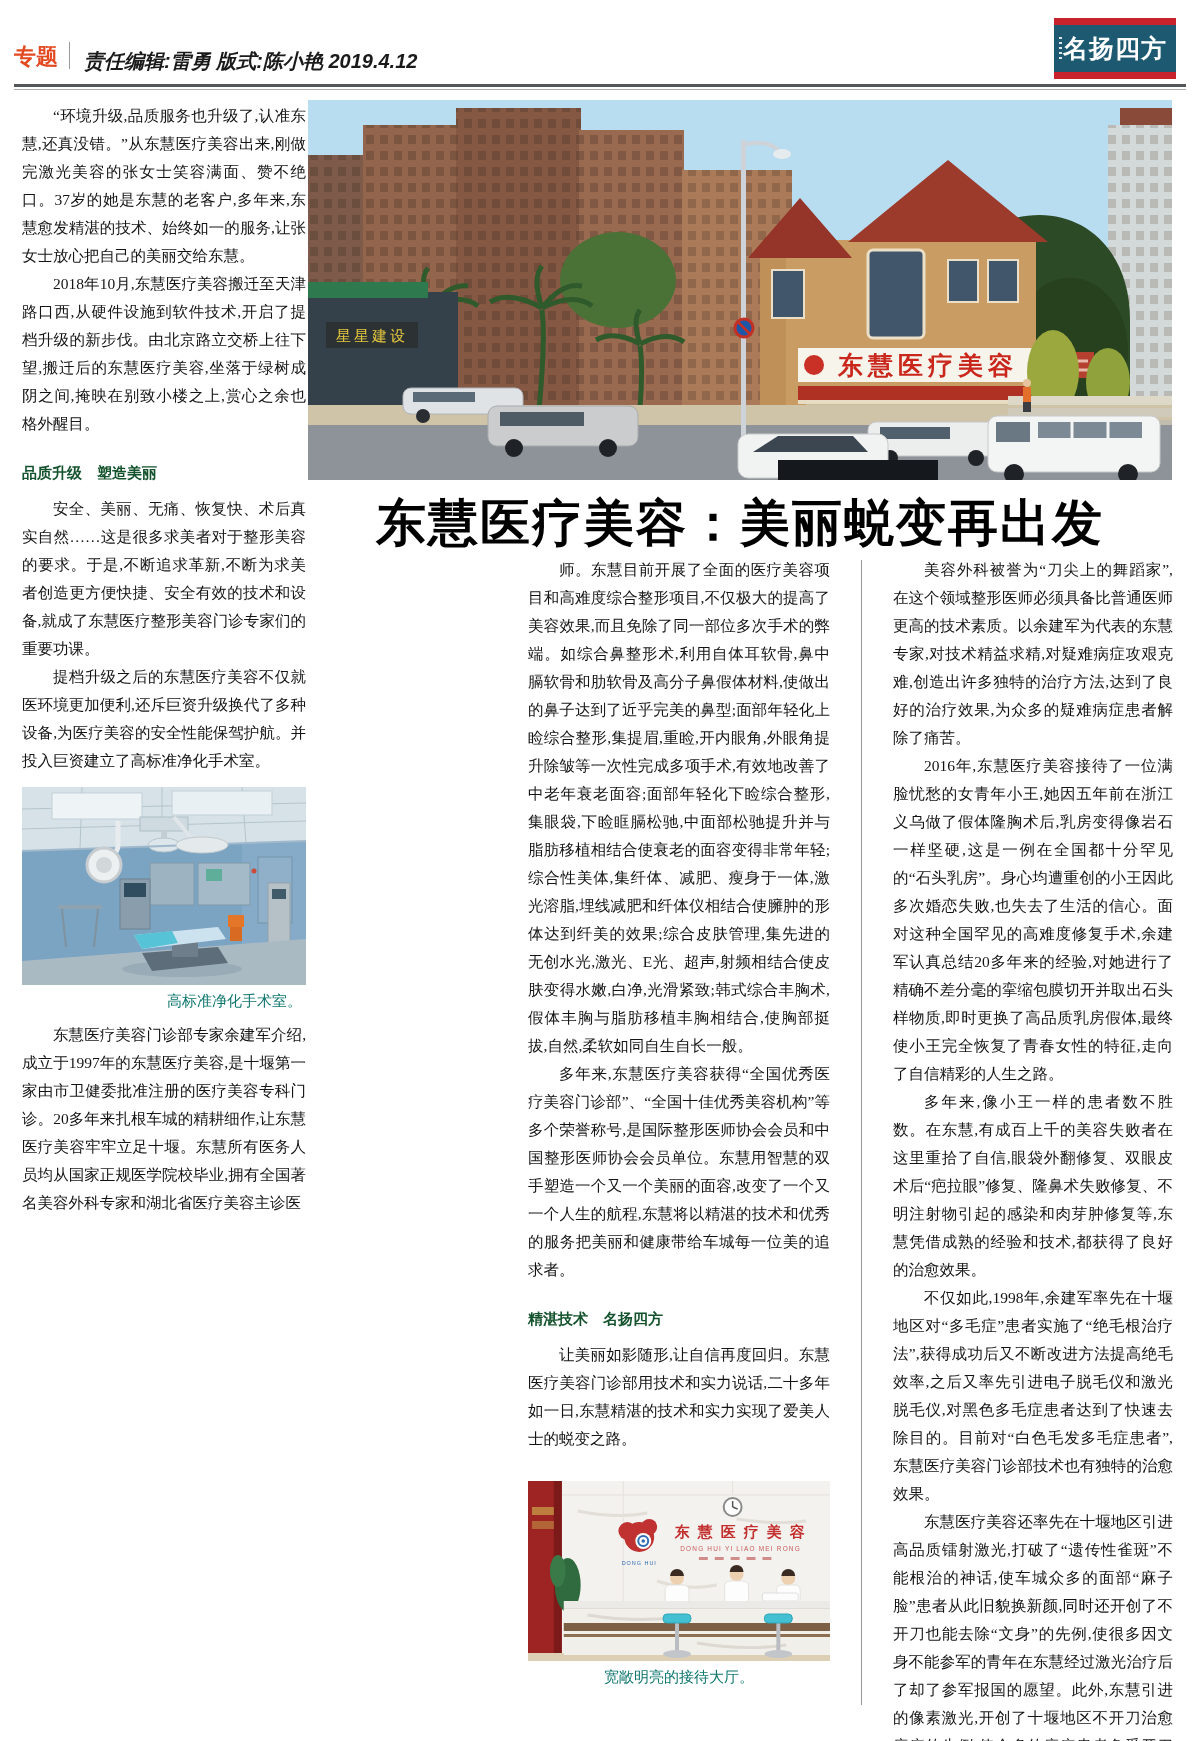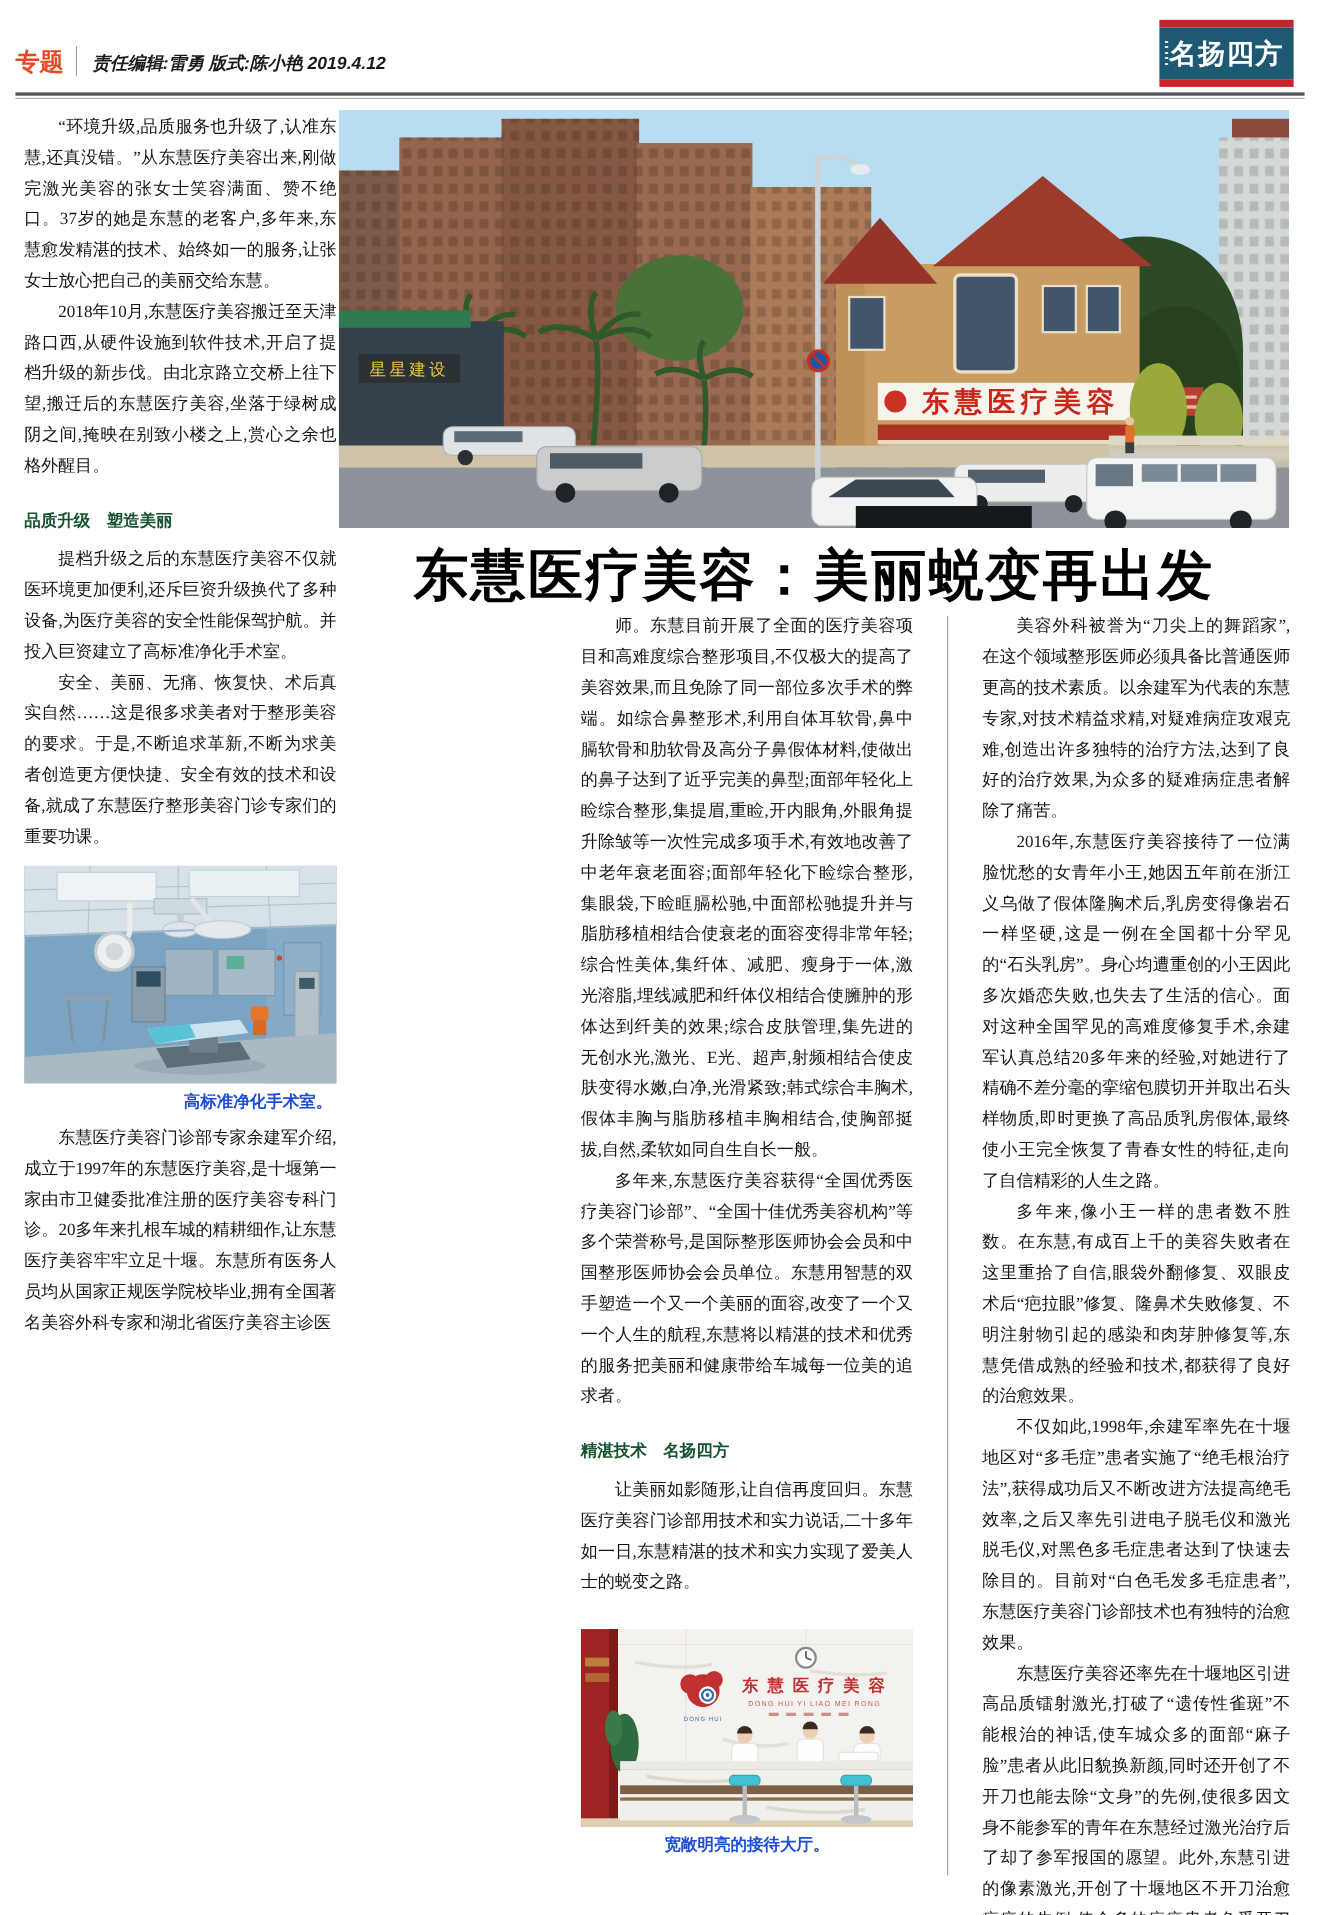--- a/index.html
+++ b/index.html
@@ -2,21 +2,21 @@
 <html><head>
 <meta charset="utf-8">
 <style>
   html,body{margin:0;padding:0;background:#e9e9e9;}
   .page{position:relative;width:1200px;height:1741px;background:#fff;margin:0 auto;overflow:hidden;
         font-family:"Liberation Serif",serif;color:#141414;}
   
   .section-label{position:absolute;left:14px;top:42px;font-size:22px;font-weight:bold;color:#e34a22;
                  font-family:"Liberation Sans",sans-serif;}
   .head-sep{position:absolute;left:69px;top:42px;width:1px;height:27px;background:#9a9a9a;}
-  .editor-line{position:absolute;left:84px;top:48px;font-size:16px;font-weight:bold;font-style:italic;
+  .editor-line{position:absolute;left:84px;top:48px;font-size:20px;font-weight:bold;font-style:italic;
                color:#1a1a1a;font-family:"Liberation Sans",sans-serif;}
   .head-rule{position:absolute;left:14px;right:14px;top:84px;height:2px;
              border-top:3px solid #53565a;border-bottom:1px solid #a9abad;}
   .masthead{position:absolute;right:24px;top:18px;width:122px;height:61px;display:flex;flex-direction:column;}
   .masthead-bar{height:7px;background:#c8232c;}
   .masthead-field{flex:1;background:#1d5a72;color:#fff;display:flex;align-items:center;justify-content:center;
                   font-weight:bold;font-size:25px;letter-spacing:1px;position:relative;
                   font-family:"Liberation Sans",sans-serif;}
   .masthead-side{position:absolute;left:5px;top:12px;bottom:12px;width:3px;opacity:.85;
     background:repeating-linear-gradient(#fff 0 2px, rgba(255,255,255,0) 2px 5px);}
@@ -29,21 +29,21 @@
   .col{position:absolute;}
   .col-left{left:22px;top:102px;width:284px;height:1614px;overflow:hidden;}
   .col-mid{left:528px;top:556px;width:302px;}
   .col-right{left:893px;top:556px;width:280px;}
   .divider{position:absolute;left:861px;top:560px;width:1px;height:1145px;background:#999;}
   .col p.body{margin:0;text-indent:2em;text-align:justify;font-size:15.5px;line-height:28px;color:#141414;}
   .col h2.sec{margin:26px 0 12px;font-size:15px;font-weight:bold;color:#14532d;
               font-family:"Liberation Sans",sans-serif;}
   .fig{margin:12px 0 0;}
   .fig svg{display:block;width:100%;}
-  .cap{font-weight:bold;font-size:15px;margin:7px 0 10px;color:#1d4ed8;
+  .cap{font-weight:normal;font-size:15px;margin:7px 0 10px;color:#0f766e;
        font-family:"Liberation Sans",sans-serif;}
   .cap-right{text-align:right;padding-right:4px;}
   .cap-center{text-align:center;}
   .fig-reception{margin-top:28px;}
 </style>
 </head>
 <body>
 
 <div class="page">
 
@@ -173,22 +173,22 @@
       </g>
     </svg>
   </figure>
 
   <h1 class="headline">东慧医疗美容：美丽蜕变再出发</h1>
 
   <section class="col col-left">
     <p class="body">“环境升级,品质服务也升级了,认准东慧,还真没错。”从东慧医疗美容出来,刚做完激光美容的张女士笑容满面、赞不绝口。37岁的她是东慧的老客户,多年来,东慧愈发精湛的技术、始终如一的服务,让张女士放心把自己的美丽交给东慧。</p>
     <p class="body">2018年10月,东慧医疗美容搬迁至天津路口西,从硬件设施到软件技术,开启了提档升级的新步伐。由北京路立交桥上往下望,搬迁后的东慧医疗美容,坐落于绿树成阴之间,掩映在别致小楼之上,赏心之余也格外醒目。</p>
     <h2 class="sec">品质升级　塑造美丽</h2>
+    <p class="body">安全、美丽、无痛、恢复快、术后真实自然……这是很多求美者对于整形美容的要求。于是,不断追求革新,不断为求美者创造更方便快捷、安全有效的技术和设备,就成了东慧医疗整形美容门诊专家们的重要功课。</p>
     <p class="body">提档升级之后的东慧医疗美容不仅就医环境更加便利,还斥巨资升级换代了多种设备,为医疗美容的安全性能保驾护航。并投入巨资建立了高标准净化手术室。</p>
-    <p class="body">安全、美丽、无痛、恢复快、术后真实自然……这是很多求美者对于整形美容的要求。于是,不断追求革新,不断为求美者创造更方便快捷、安全有效的技术和设备,就成了东慧医疗整形美容门诊专家们的重要功课。</p>
 
     <figure class="fig">
       <svg viewBox="0 0 284 198" height="198" preserveAspectRatio="none">
         <rect width="284" height="198" fill="#7ba3c2"></rect>
         <rect x="220" y="0" width="64" height="198" fill="#85abc9"></rect>
         <polygon points="0,0 284,0 284,54 0,64" fill="#d7e2e8"></polygon>
         <g stroke="#b4c4cc" stroke-width="1">
           <line x1="0" y1="22" x2="284" y2="16"></line>
             <line x1="0" y1="42" x2="284" y2="34"></line>
           <line x1="60" y1="0" x2="58" y2="62"></line>

